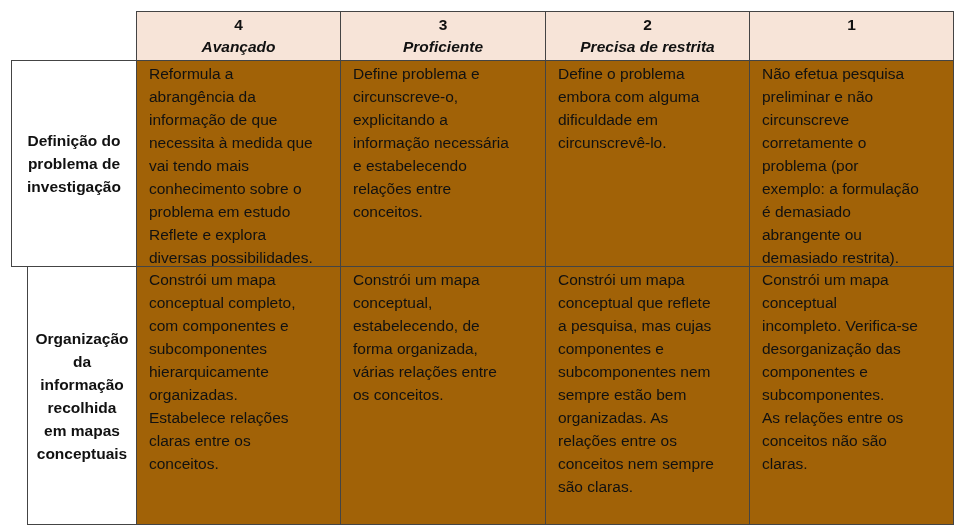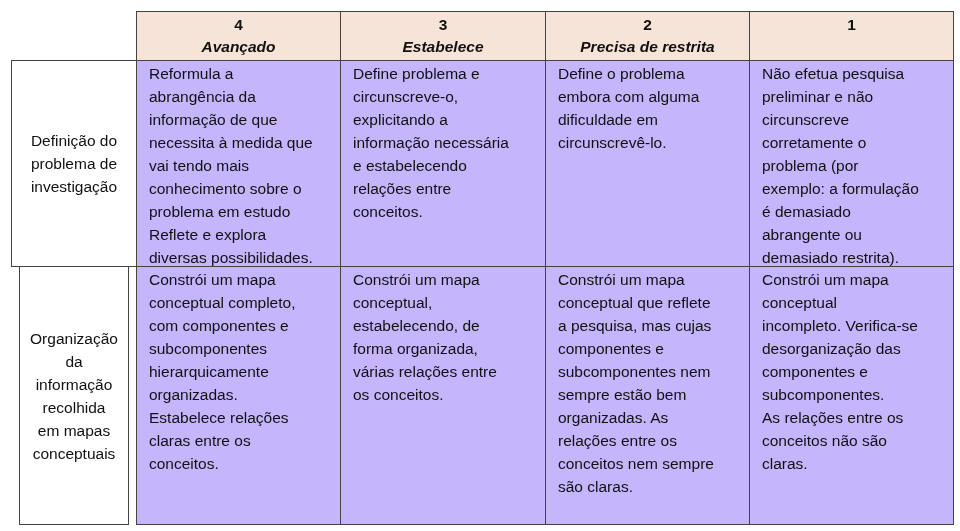--- a/index.html
+++ b/index.html
@@ -38,27 +38,27 @@
     .hdr .num { display: block; }
     .hdr .lvl { display: block; font-style: italic; }
     .cell {
       position: absolute;
       border: 1.5px solid #444;
       box-sizing: border-box;
       font-size: 15.5px;
       line-height: 23px;
       padding: 1px 8px 0 12px;
       white-space: pre-line;
-      background: #c4b5fd;
+      background: #a16207;
     }
     .crit {
       position: absolute;
       border: 1.5px solid #444;
       box-sizing: border-box;
-      font-weight: normal;
+      font-weight: bold;
       font-size: 15.5px;
       line-height: 23px;
       text-align: center;
       display: flex;
       align-items: center;
       justify-content: center;
       white-space: pre-line;
       padding: 0 13px;
       background: #ffffff;
     }
@@ -67,21 +67,21 @@
 <body>
 
 <div class="rubric">
 
   <div class="hdr" style="left:125px; width:205px;">
     <span class="num">4</span>
     <span class="lvl">Avançado</span>
   </div>
   <div class="hdr" style="left:329px; width:206px;">
     <span class="num">3</span>
-    <span class="lvl">Estabelece</span>
+    <span class="lvl">Proficiente</span>
   </div>
   <div class="hdr" style="left:534px; width:205px;">
     <span class="num">2</span>
     <span class="lvl">Precisa de restrita</span>
   </div>
   <div class="hdr" style="left:738px; width:205px;">
     <span class="num">1</span>
   </div>
 
   <div class="crit" style="left:0; top:49px; width:126px; height:207px;">Definição do
@@ -110,21 +110,21 @@
   <div class="cell" style="left:738px; top:49px; width:205px; height:207px;">Não efetua pesquisa
 preliminar e não
 circunscreve
 corretamente o
 problema (por
 exemplo: a formulação
 é demasiado
 abrangente ou
 demasiado restrita).</div>
 
-  <div class="crit" style="left:8px; top:255px; width:110px; height:259px;">Organização
+  <div class="crit" style="left:16px; top:255px; width:110px; height:259px;">Organização
 da
 informação
 recolhida
 em mapas
 conceptuais</div>
   <div class="cell" style="left:125px; top:255px; width:205px; height:259px;">Constrói um mapa
 conceptual completo,
 com componentes e
 subcomponentes
 hierarquicamente

